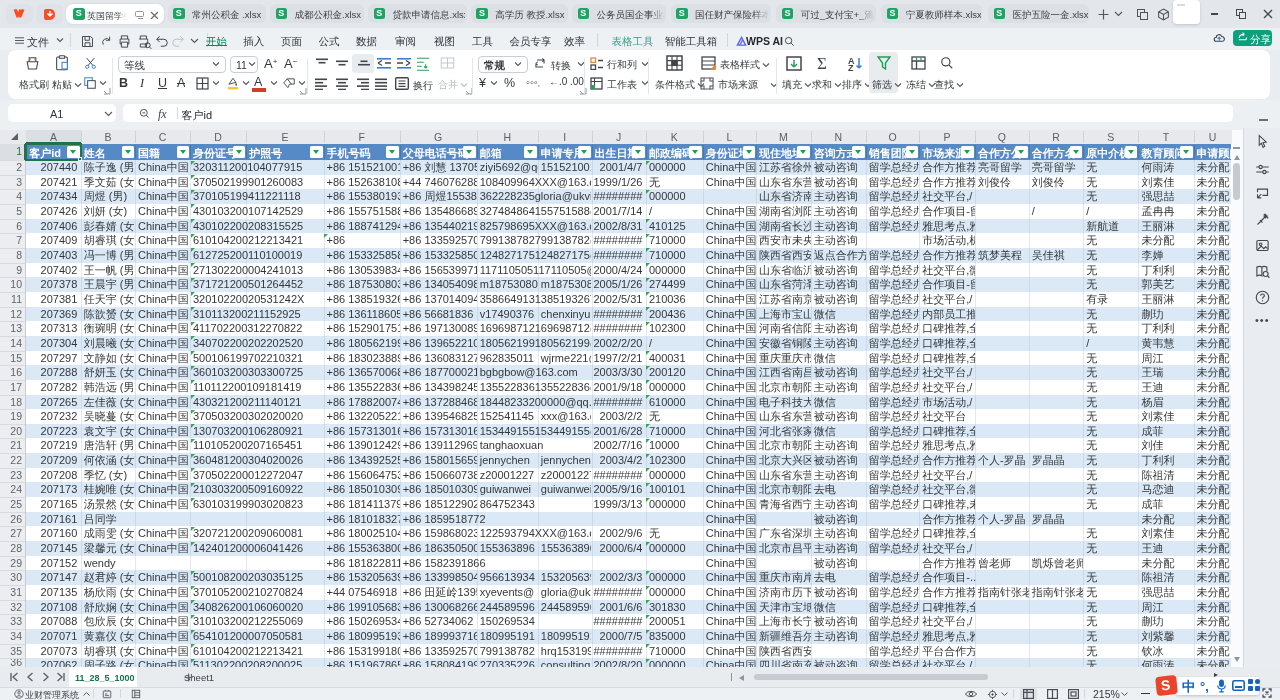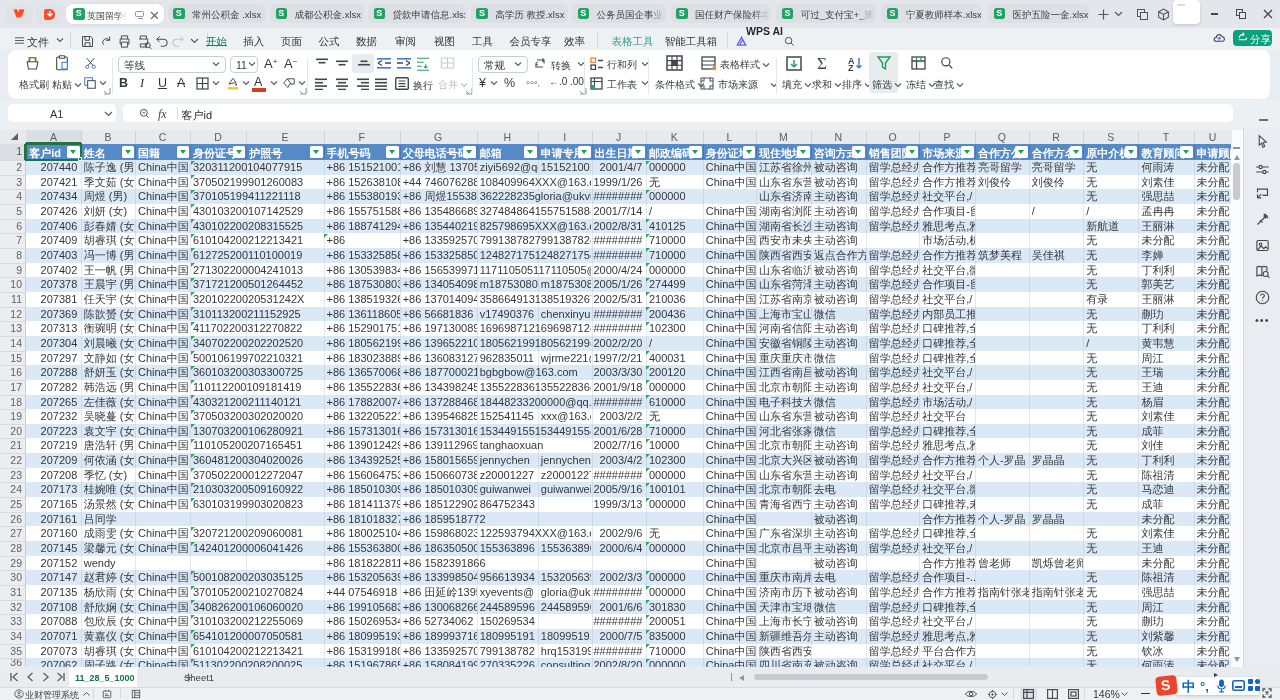--- a/index.html
+++ b/index.html
@@ -134,21 +134,21 @@
 <div class="ab nw" style="left:509.4px;top:35px;font-size:10.5px;color:#2e3338;">会员专享</div>
 <div class="ab nw" style="left:564px;top:35px;font-size:10.5px;color:#2e3338;">效率</div>
 <div class="ab" style="left:597px;top:33px;width:1px;height:14px;background:#d3d7db;"></div>
 <div class="ab nw" style="left:611.6px;top:35px;font-size:10.5px;color:#2f9d8a;">表格工具</div>
 <div class="ab nw" style="left:664.7px;top:35px;font-size:10.5px;color:#2e3338;">智能工具箱</div>
 <div class="ab" style="left:726.6px;top:33px;width:1px;height:14px;background:#d3d7db;"></div>
 <svg class="ab" style="left:736px;top:36px" width="11" height="11" viewBox="0 0 24 24">
     <path d="M3 20 L12 3 L21 20 Z" fill="none" stroke="#4a6cf7" stroke-width="3"></path>
     <path d="M8 20 L15 8" stroke="#9b51e0" stroke-width="3"></path>
   </svg>
-<div class="ab nw" style="left:746px;top:25px;font-size:10.5px;color:#24282d;font-weight:bold;">WPS AI</div>
+<div class="ab nw" style="left:746px;top:35px;font-size:10.5px;color:#24282d;font-weight:bold;">WPS AI</div>
 <svg class="ab" style="left:784px;top:36px" width="11" height="11" viewBox="0 0 24 24" fill="none" stroke="#3c4146" stroke-width="2">
     <circle cx="10" cy="10" r="7"></circle>
     <path d="M15.5 15.5 L21 21"></path>
   </svg>
 <svg class="ab" style="left:1213px;top:32px" width="13" height="11" viewBox="0 0 24 20" fill="none" stroke="#3c4146" stroke-width="2">
     <path d="M6 17 C1 17 1 10 6 10 C6 4 14 3 16 8 C22 8 23 17 17 17 Z"></path>
     <path d="M11.5 16 V10 M8.5 12.5 L11.5 9.5 L14.5 12.5" stroke="#3b7fd4"></path>
   </svg>
 <div class="ab" style="left:1232.5px;top:29.5px;width:39px;height:16.5px;background:#0ba17c;border-radius:4px;"></div>
 <svg class="ab" style="left:1236.5px;top:32px" width="11" height="11" viewBox="0 0 24 24" fill="none" stroke="#fff" stroke-width="2.4">
@@ -294,21 +294,21 @@
 <div class="ab nw" style="left:413px;top:78.5px;font-size:10px;color:#33373c;">换行</div>
 <div class="ab nw" style="left:438px;top:78px;font-size:10px;color:#b9bec3;">合并</div>
 <svg class="ab" style="left:460px;top:82.5px" width="8" height="5">
     <path d="M1 0.5 L4 3.5 L7 0.5" stroke="#b9bec3" stroke-width="1.1" fill="none"></path>
   </svg>
 <svg class="ab" style="left:466px;top:88px" width="7" height="7">
     <path d="M0 3 L3 6 M6 0 V6 H0" stroke="#8f959b" stroke-width="1" fill="none"></path>
   </svg>
 <div class="ab" style="left:472px;top:58px;width:1px;height:36px;background:#e4e7ea;"></div>
 <div class="ab" style="left:478px;top:55.5px;width:50px;height:17px;background:#fff;border:1px solid #c9ced4;border-radius:4px;"></div>
-<div class="ab nw" style="left:484px;top:58.5px;font-size:10.5px;color:#33373c;">常规</div>
+<div class="ab nw" style="left:484px;top:58.5px;font-size:10.5px;color:#33373c;font-weight:bold;">常规</div>
 <svg class="ab" style="left:514px;top:62px" width="8" height="5">
     <path d="M1 0.5 L4 3.5 L7 0.5" stroke="#55595e" stroke-width="1.1" fill="none"></path>
   </svg>
 <svg class="ab" style="left:533px;top:57px" width="14" height="13" viewBox="0 0 24 22" fill="none" stroke="#41464c" stroke-width="1.8">
     <path d="M7 5 H19 V11 M17 17 H5 V11 M19 5 L16 2 M19 5 L16 8 M5 11 L8 8 M5 11 L8 14"></path>
   </svg>
 <div class="ab nw" style="left:551px;top:58.5px;font-size:10px;color:#33373c;">转换</div>
 <svg class="ab" style="left:577px;top:62px" width="8" height="5">
     <path d="M1 0.5 L4 3.5 L7 0.5" stroke="#55595e" stroke-width="1.1" fill="none"></path>
   </svg>
@@ -1442,21 +1442,21 @@
   </svg>
 <svg class="ab" style="left:1047px;top:689px" width="11" height="10" fill="none" stroke="#4a4f55" stroke-width="1.2">
     <rect x="0.6" y="0.6" width="9.8" height="8.8"></rect>
     <path d="M5.5 0.6 V9.4"></path>
   </svg>
 <svg class="ab" style="left:1068px;top:689px" width="11" height="10" fill="none" stroke="#4a4f55" stroke-width="1.2">
     <rect x="0.6" y="0.6" width="9.8" height="8.8"></rect>
     <rect x="3" y="3" width="5" height="4"></rect>
   </svg>
 <div class="ab" style="left:1084px;top:689px;width:1px;height:9px;background:#d3d7db;"></div>
-<div class="ab nw" style="left:1093px;top:688.5px;height:11px;line-height:11px;font-size:10.5px;color:#33373c;">146%</div>
+<div class="ab nw" style="left:1093px;top:688.5px;height:11px;line-height:11px;font-size:10.5px;color:#33373c;">215%</div>
 <svg class="ab" style="left:1121px;top:692px" width="7" height="4">
     <path d="M0.5 0.5 L3.5 3.5 L6.5 0.5" stroke="#55595e" stroke-width="1" fill="none"></path>
   </svg>
 <div class="ab" style="left:1141px;top:692.5px;width:9px;height:1.8px;background:#33373c;"></div>
 <div class="ab" style="left:1176px;top:677px;width:83px;height:17.5px;background:#fff;border-radius:2px;box-shadow:0 1px 3px rgba(0,0,0,.2);"></div>
 <div class="ab" style="left:1156px;top:676px;width:21px;height:18.5px;background:#e9442c;border-radius:4px;transform:rotate(-6deg);"></div>
 <div class="ab nw" style="left:1160.5px;top:676.5px;font-size:14px;font-weight:bold;color:#fff;transform:rotate(-6deg);">S</div>
 <div class="ab nw" style="left:1182px;top:678px;font-size:13.5px;color:#1565c0;font-weight:bold;">中</div>
 <div class="ab nw" style="left:1200px;top:679px;font-size:13px;font-weight:bold;color:#1565c0;">°,</div>
 <svg class="ab" style="left:1216px;top:678.5px" width="11" height="14" viewBox="0 0 24 30" fill="none" stroke="#1565c0" stroke-width="2.6">

